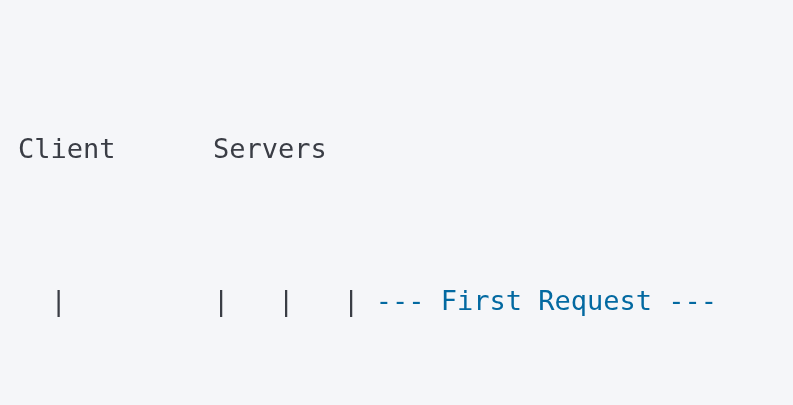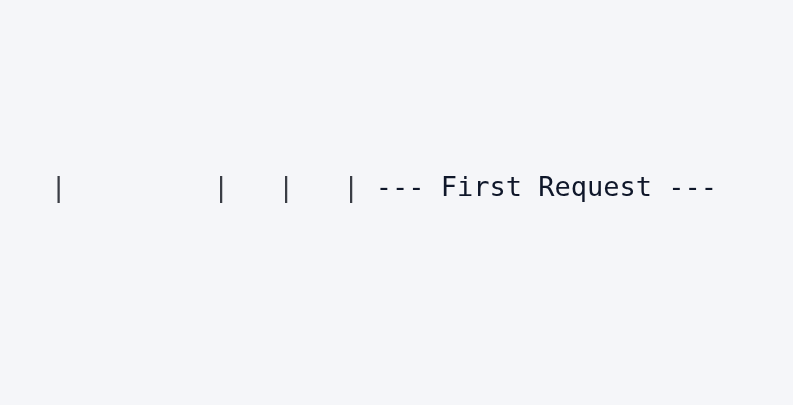--- a/index.html
+++ b/index.html
@@ -39,30 +39,31 @@
   }
   .ascii-row {
     display: block;
     height: 38px;
     white-space: pre;
   }
   .col-lifelines {
     color: #3a3d45;
   }
   .col-label {
-    color: #0f172a;
+    color: #0369a1;
   }
 </style>
 </head>
 <body>
 
 <div id="diagram">
 
   <div class="ascii-canvas">
 
+    <span class="ascii-row"><span>Client      Servers</span></span>
 
     <span class="ascii-row"><span class="col-lifelines">  |         |   |   | </span><span class="col-label">--- First Request ---</span></span>
 
     
 
     
 
     
 
     

